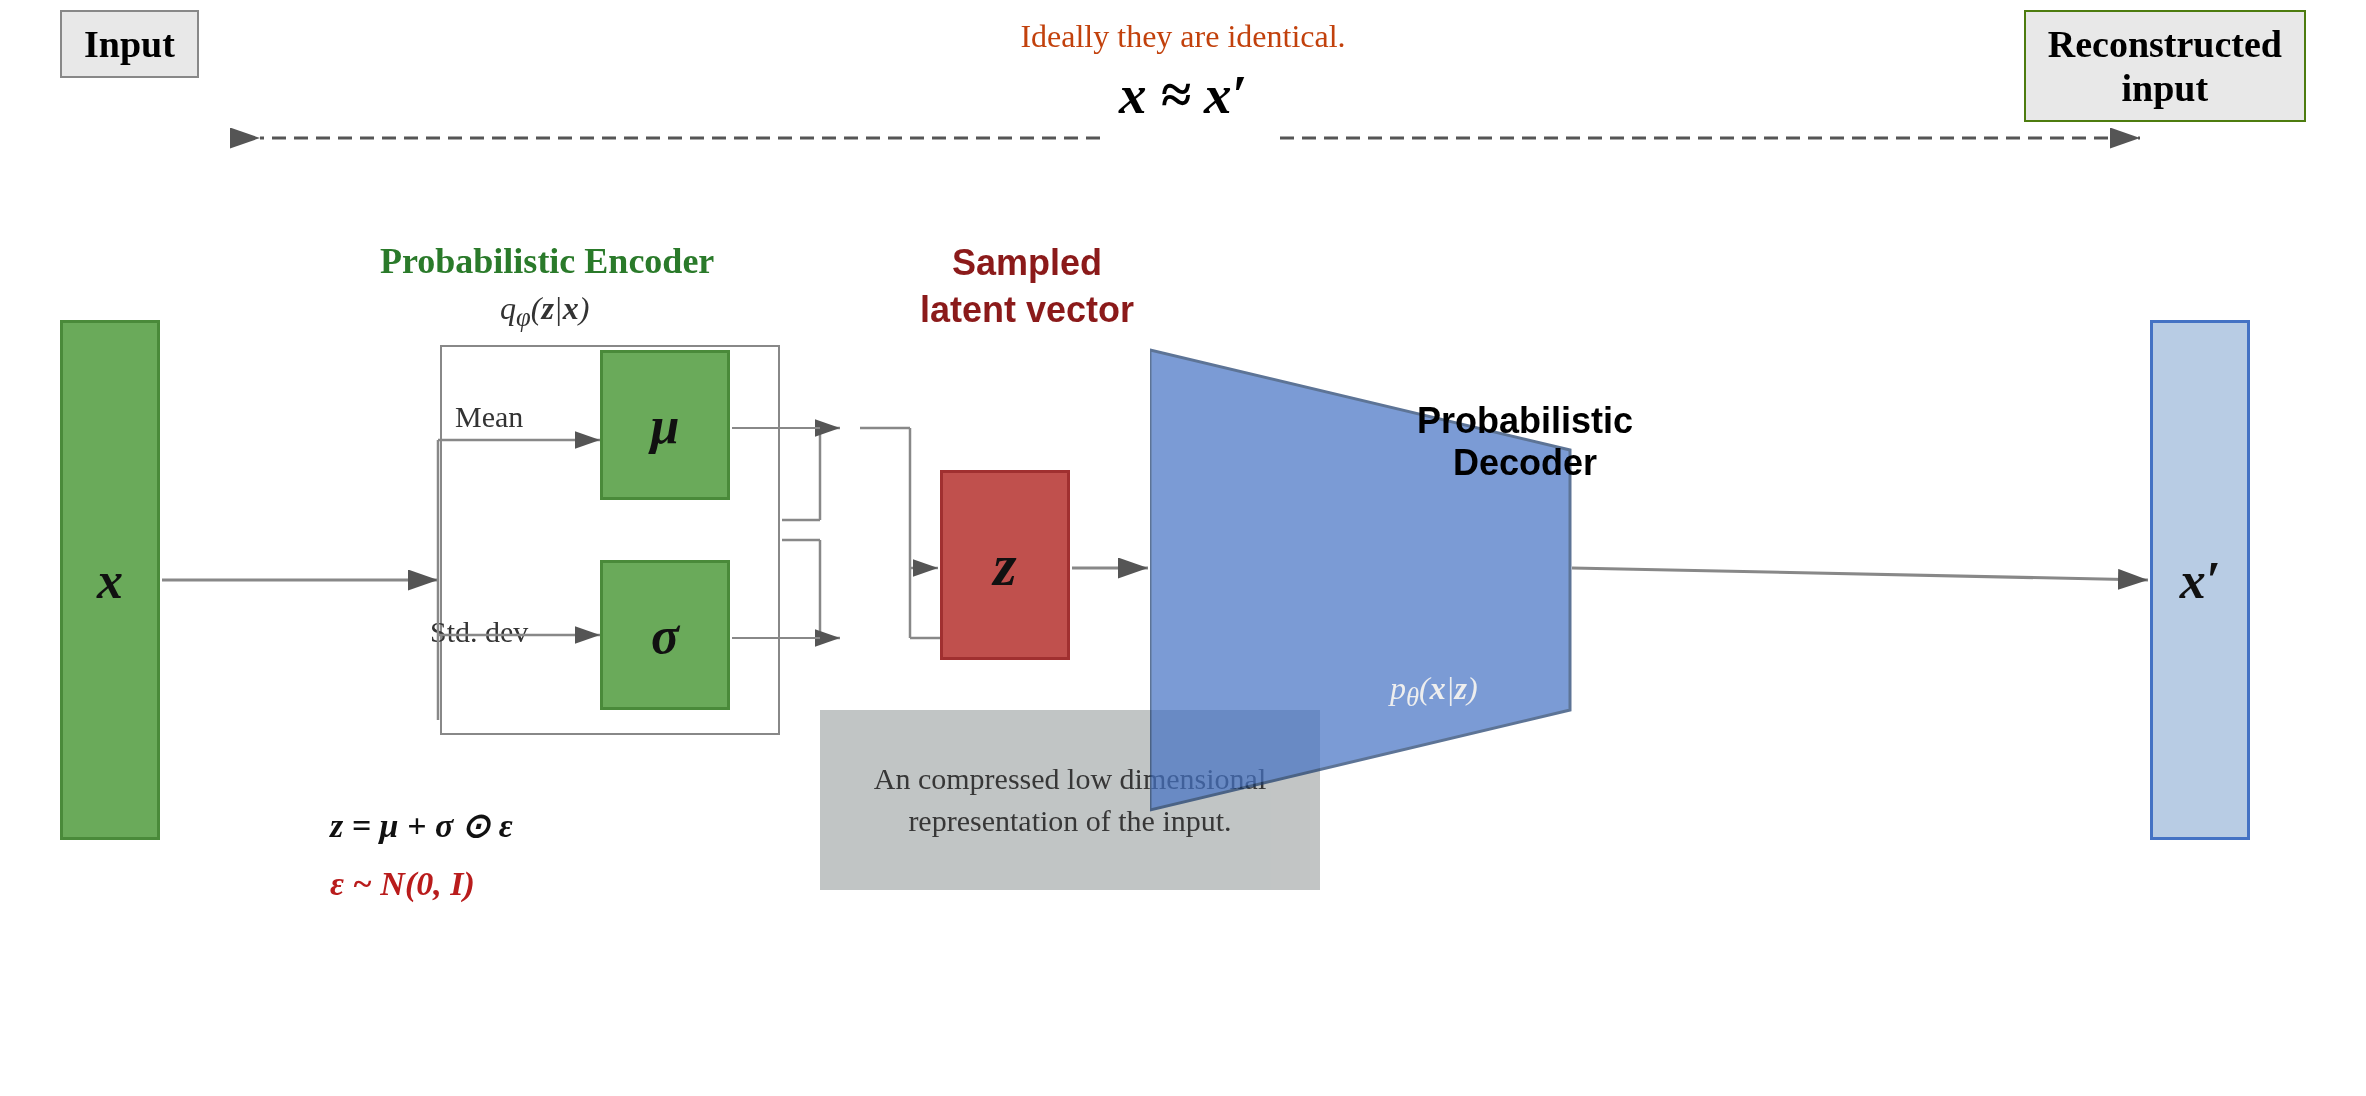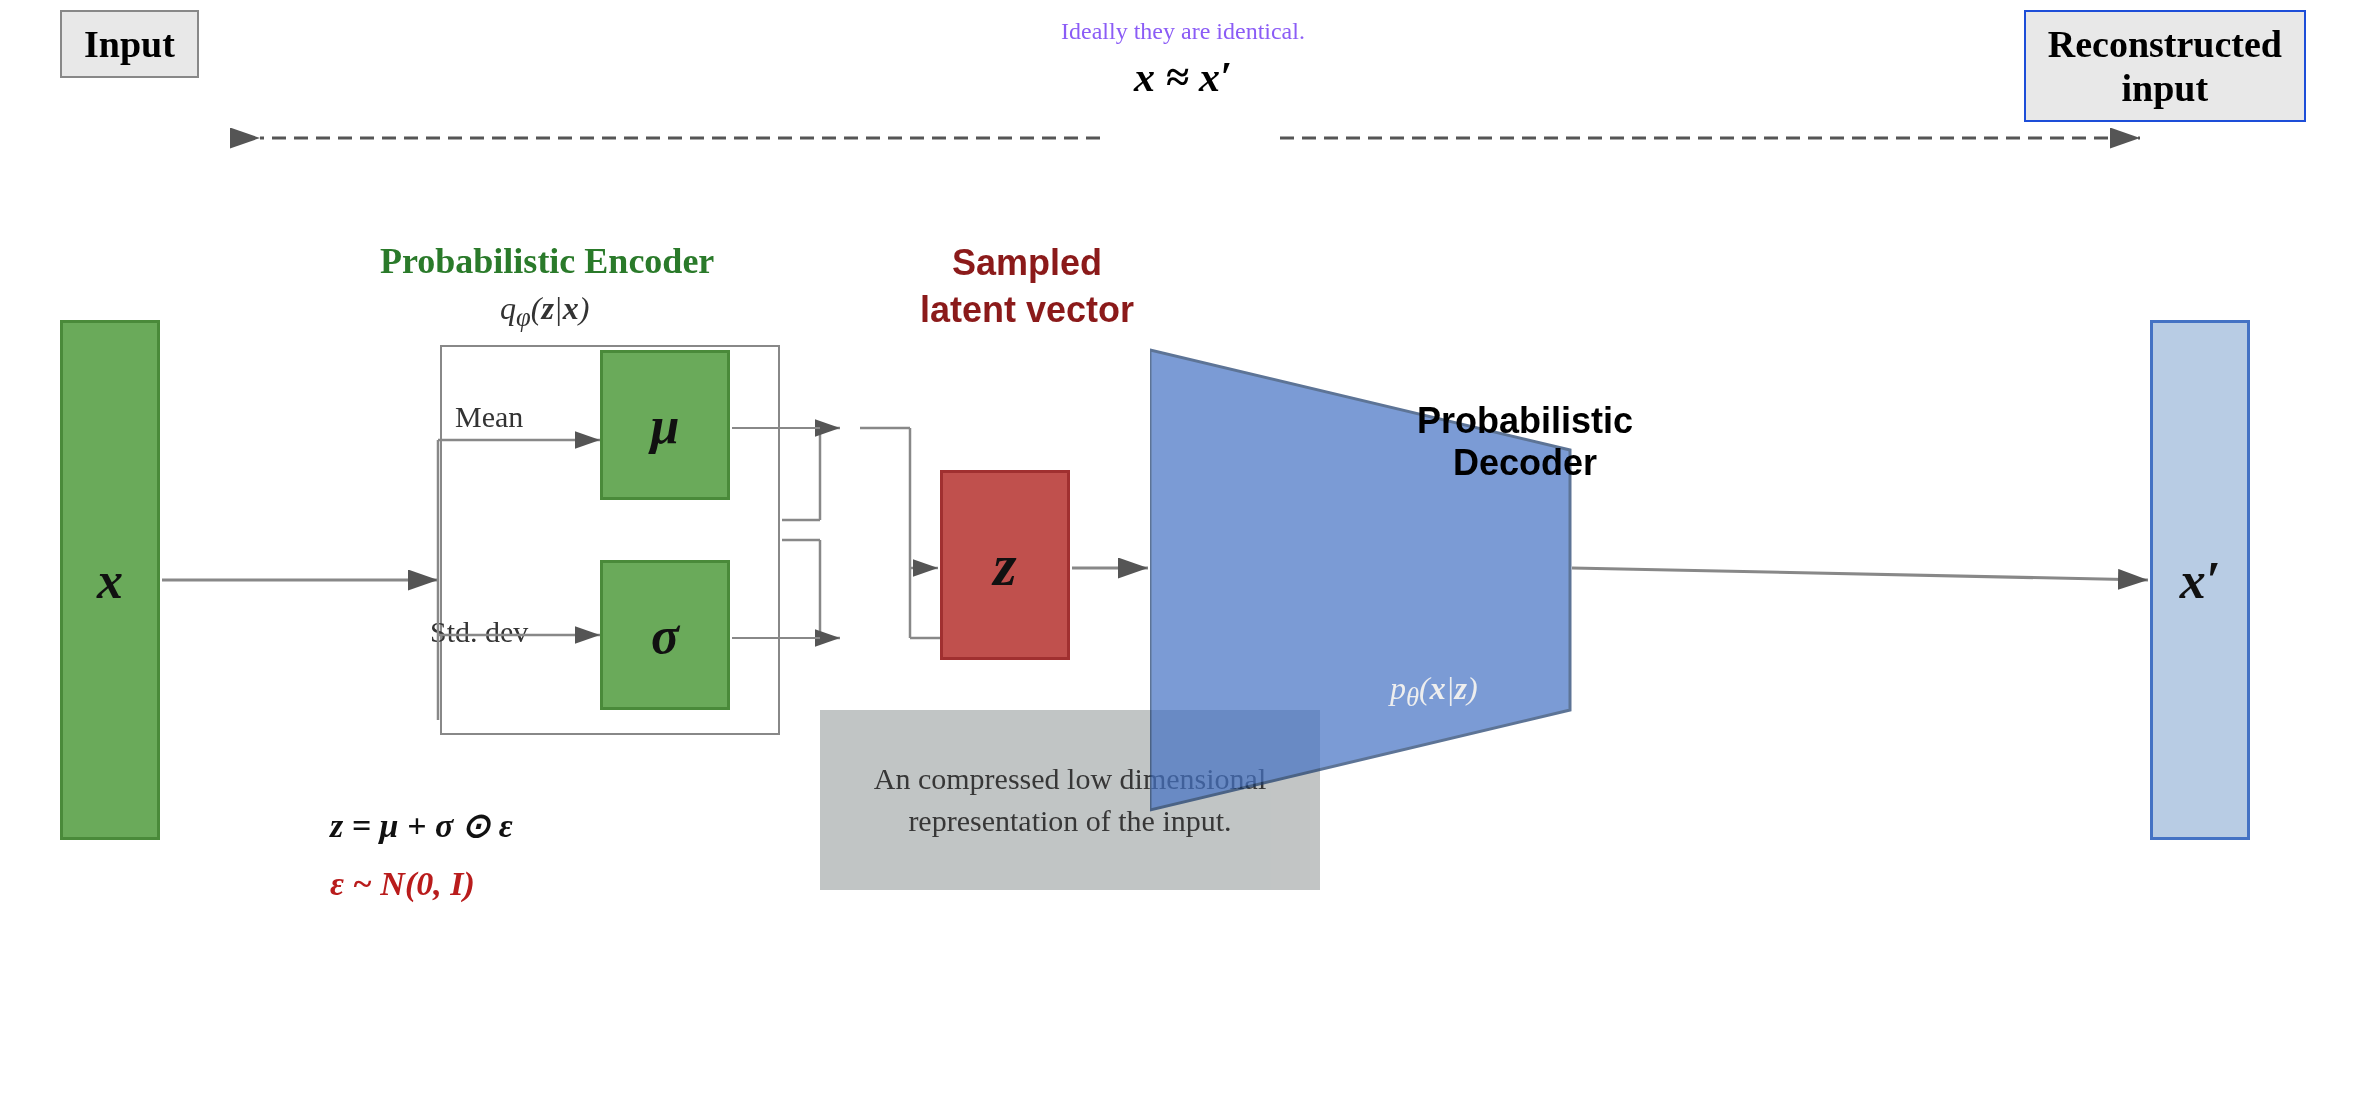--- a/index.html
+++ b/index.html
@@ -22,32 +22,32 @@
     .input-label-box {
       border: 2px solid #888;
       background: #e8e8e8;
       padding: 10px 22px;
       font-size: 38px;
       font-weight: bold;
       white-space: nowrap;
     }
 
     .reconstructed-label-box {
-      border: 2px solid #1d4ed8;
+      border: 2px solid #4d7c0f;
       background: #e8e8e8;
       padding: 10px 22px;
       font-size: 38px;
       font-weight: bold;
       white-space: nowrap;
       text-align: center;
     }
 
     .identical-text {
-      font-size: 24px;
-      color: #8b5cf6;
+      font-size: 32px;
+      color: #c2410c;
       margin-bottom: 8px;
     }
 
     
     .dashed-line-svg {
       position: absolute;
       top: 108px;
       left: 0;
       width: 100%;
       height: 60px;
@@ -319,21 +319,21 @@
     <span>Input</span>
   </div>
 
   <div class="reconstructed-label-box" style="position:absolute; top:10px; right:60px;">
     <span style="white-space:pre-line;">Reconstructed
 input</span>
   </div>
 
   <div style="position:absolute; top:18px; left:50%; transform:translateX(-50%); text-align:center;">
     <div class="identical-text">Ideally they are identical.</div>
-    <div style="font-size:42px; font-weight:bold; font-family:'Times New Roman',Times,serif; font-style:italic;">
+    <div style="font-size:55px; font-weight:bold; font-family:'Times New Roman',Times,serif; font-style:italic;">
       <b>x</b> ≈ <b>x′</b>
     </div>
   </div>
 
   <div class="main-area">
 
     <div class="input-rect">
       <span class="input-rect-label">x</span>
     </div>
 

